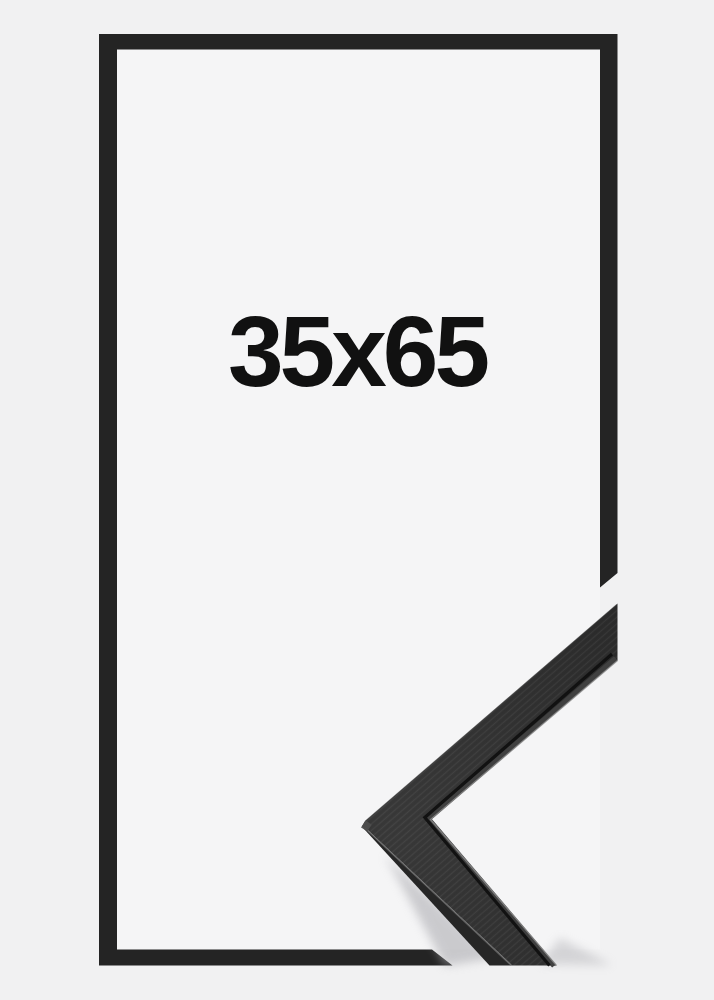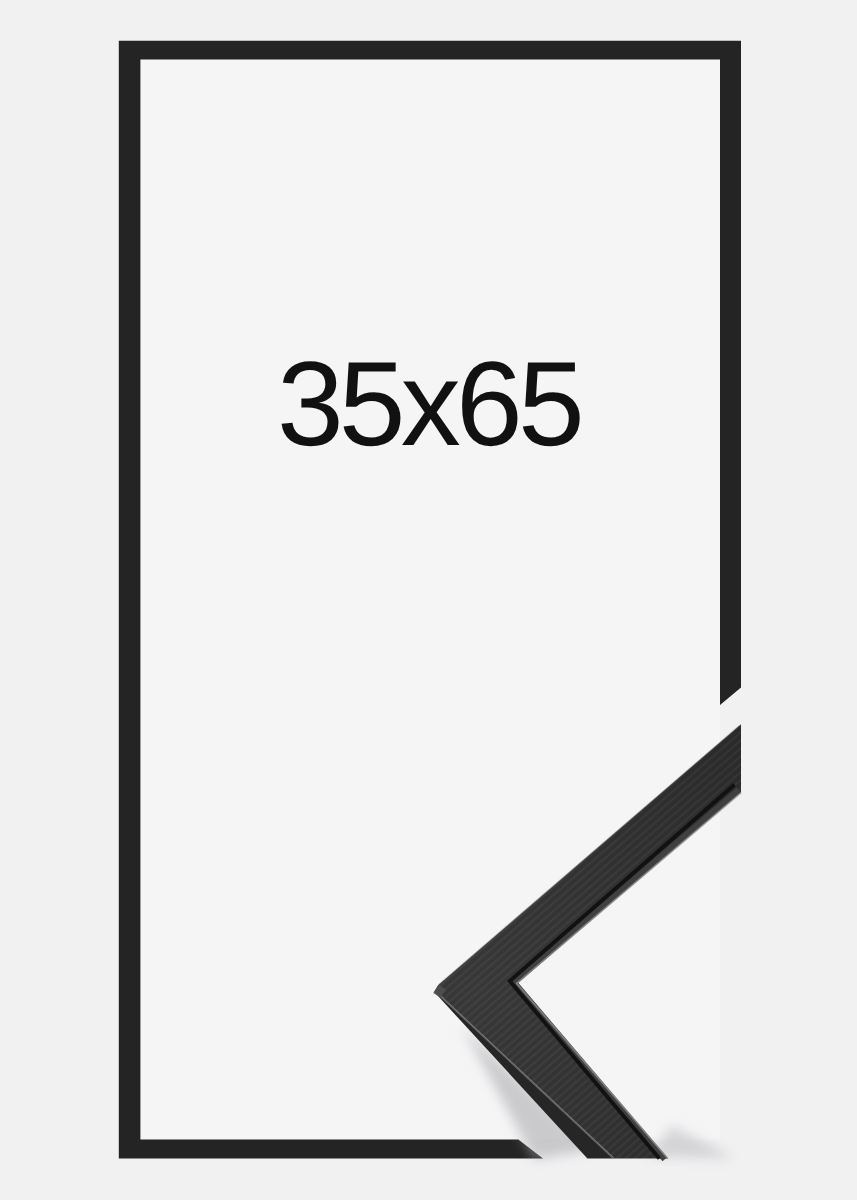--- a/index.html
+++ b/index.html
@@ -28,24 +28,24 @@
   .groove    { stroke: var(--c-sample-groove, #101010); }
   .hl        { stroke: var(--c-sample-highlight, #8c8c8c); }
   .hl-soft   { stroke: var(--c-sample-edge-sheen, #666666); }
   .bevel     { fill: var(--c-sample-bevel, #4f4f4f); }
   .shadow    { fill: var(--c-shadow, #a8a8ad); }
   .stop-face-light { stop-color: var(--c-sample-face-light, #3a3a3a); }
   .stop-face-dark  { stop-color: var(--c-sample-face-dark, #2b2b2b); }
   .size-label {
     position: absolute;
     left: 357px;
-    top: 342px;
+    top: 356px;
     transform: translate(-50%, -54%);
     font-size: 100px;
-    font-weight: 400;
+    font-weight: 700;
     letter-spacing: -4px;
     white-space: nowrap;
     color: var(--c-label-text, #111111);
     user-select: none;
   }
 </style>
 </head>
 <body>
 
 <div class="stage">

